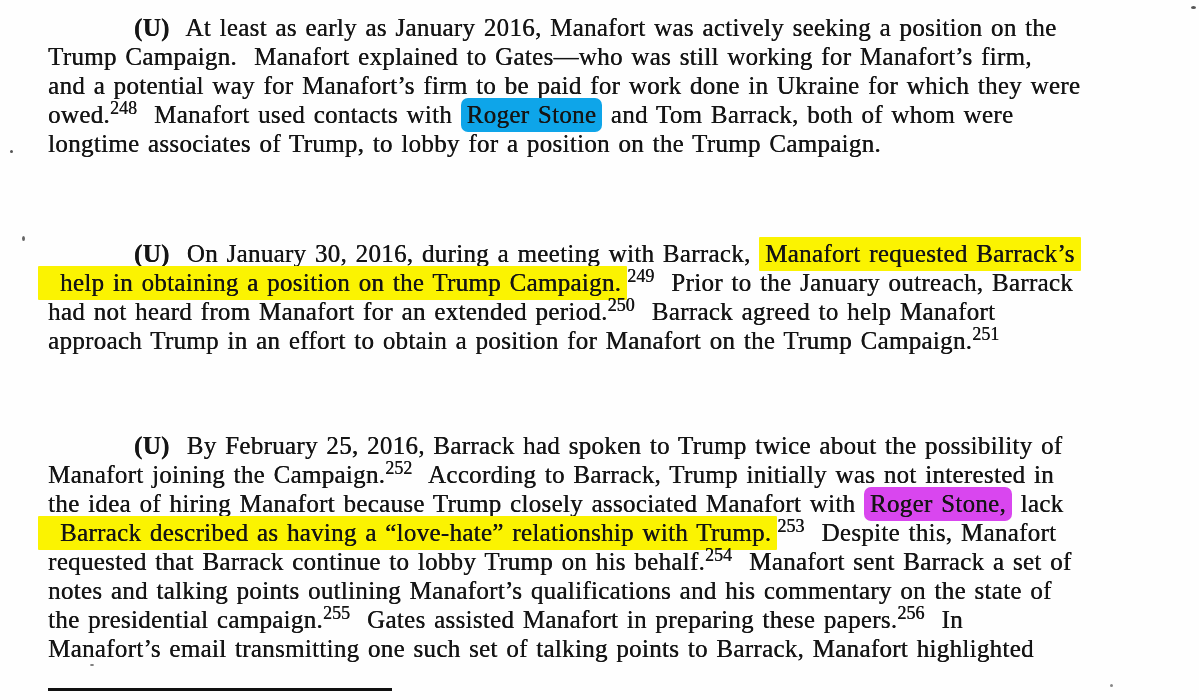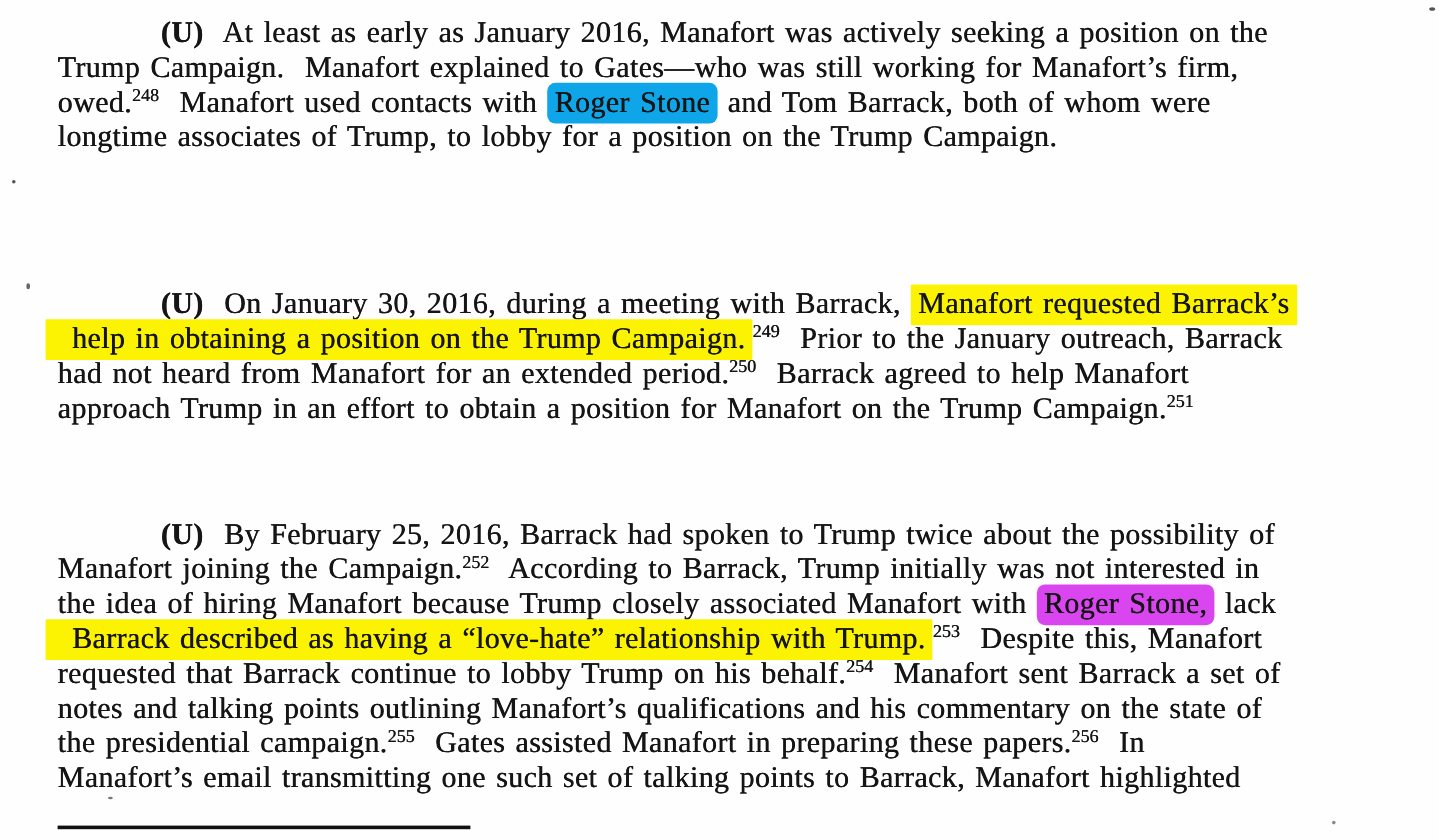--- a/index.html
+++ b/index.html
@@ -19,21 +19,21 @@
   .line{
     white-space:pre;
     font-size:25px;line-height:29px;height:29px;
     letter-spacing:0.012em;word-spacing:2px;
     text-shadow:0.35px 0 0 currentColor;
   }
   .line.indent{padding-left:86px;}
   .seg{white-space:pre;}
   .b{font-weight:bold;}
   .sup{
-    font-size:15px;position:relative;top:-9px;
+    font-size:18px;position:relative;top:-9px;
     letter-spacing:0;word-spacing:0;
   }
   .hl{padding:3px 6px 4px 6px;}
   .hl.flush{margin-left:-10px;padding-left:22px;font-family:Liberation Serif, serif;}
   .hl-green,.hl-pink{border-radius:7px;}
   .hl-yellow{border-radius:1px;}
   #footnote-separator{
     position:absolute;left:48px;top:688px;width:344px;height:3px;
     background:#111;
   }
@@ -45,20 +45,21 @@
   .speck-5{left:1110px;top:684px;width:3px;height:3px;background:#888;}
 </style>
 </head>
 <body>
 
 <div id="page">
 
   <div class="para para-1">
       <div class="line indent"><span class="seg b">(U)</span><span class="seg">  At least as early as January 2016, Manafort was actively seeking a position on the</span></div>
       <div class="line"><span class="seg">Trump Campaign.  Manafort explained to Gates—who was still working for Manafort’s firm,</span></div>
+      <div class="line"><span class="seg">and a potential way for Manafort’s firm to be paid for work done in Ukraine for which they were</span></div>
       <div class="line"><span class="seg">owed.</span><span class="seg sup">248</span><span class="seg">  Manafort used contacts with </span><span class="seg hl hl-green" style="background: #0ea5e9;">Roger Stone</span><span class="seg"> and Tom Barrack, both of whom were</span></div>
       <div class="line"><span class="seg">longtime associates of Trump, to lobby for a position on the Trump Campaign.</span></div>
     </div>
     <div class="para para-2">
       <div class="line indent"><span class="seg b">(U)</span><span class="seg">  On January 30, 2016, during a meeting with Barrack, </span><span class="seg hl hl-yellow" style="background: rgb(251, 243, 1); margin-top: 32px;">Manafort requested Barrack’s</span></div>
       <div class="line"><span class="seg hl hl-yellow flush" style="background: rgb(251, 243, 1);">help in obtaining a position on the Trump Campaign.</span><span class="seg sup">249</span><span class="seg">  Prior to the January outreach, Barrack</span></div>
       <div class="line"><span class="seg">had not heard from Manafort for an extended period.</span><span class="seg sup">250</span><span class="seg">  Barrack agreed to help Manafort</span></div>
       <div class="line"><span class="seg">approach Trump in an effort to obtain a position for Manafort on the Trump Campaign.</span><span class="seg sup">251</span></div>
     </div>
     <div class="para para-3">

